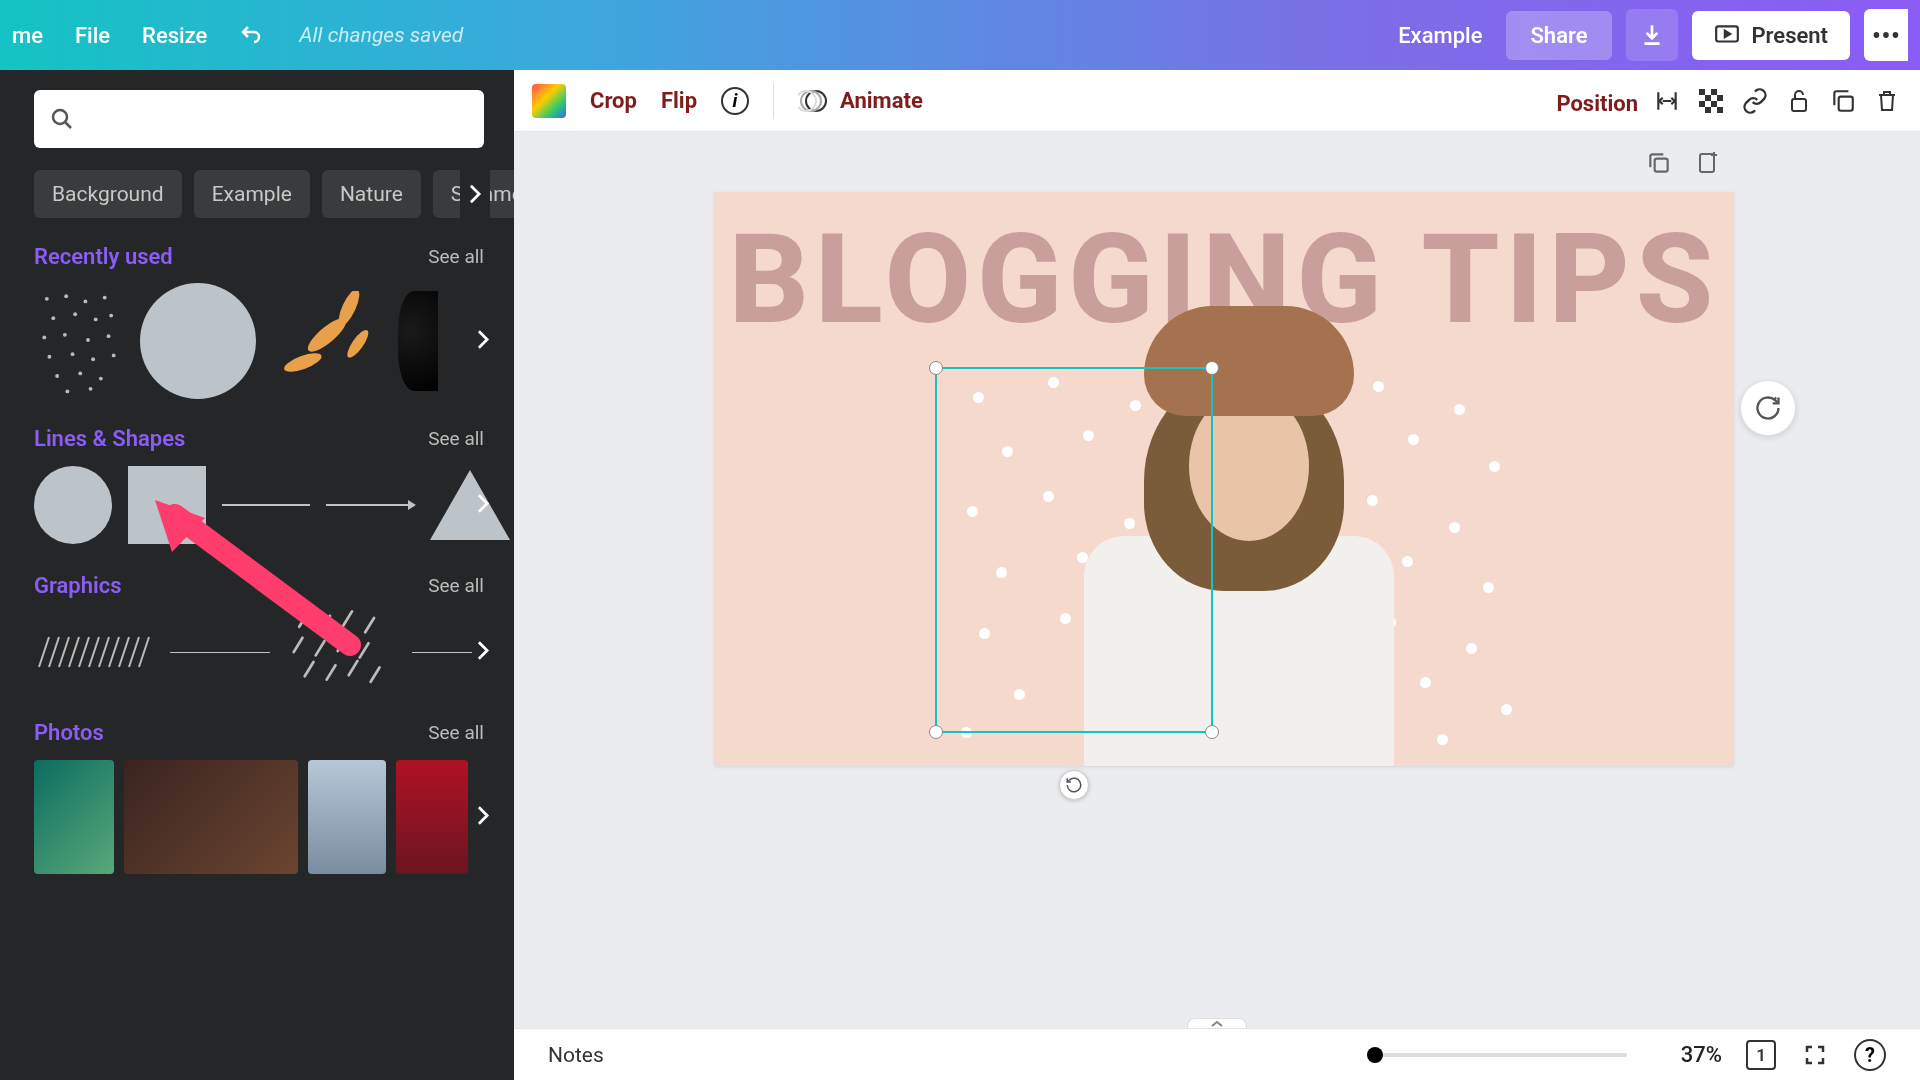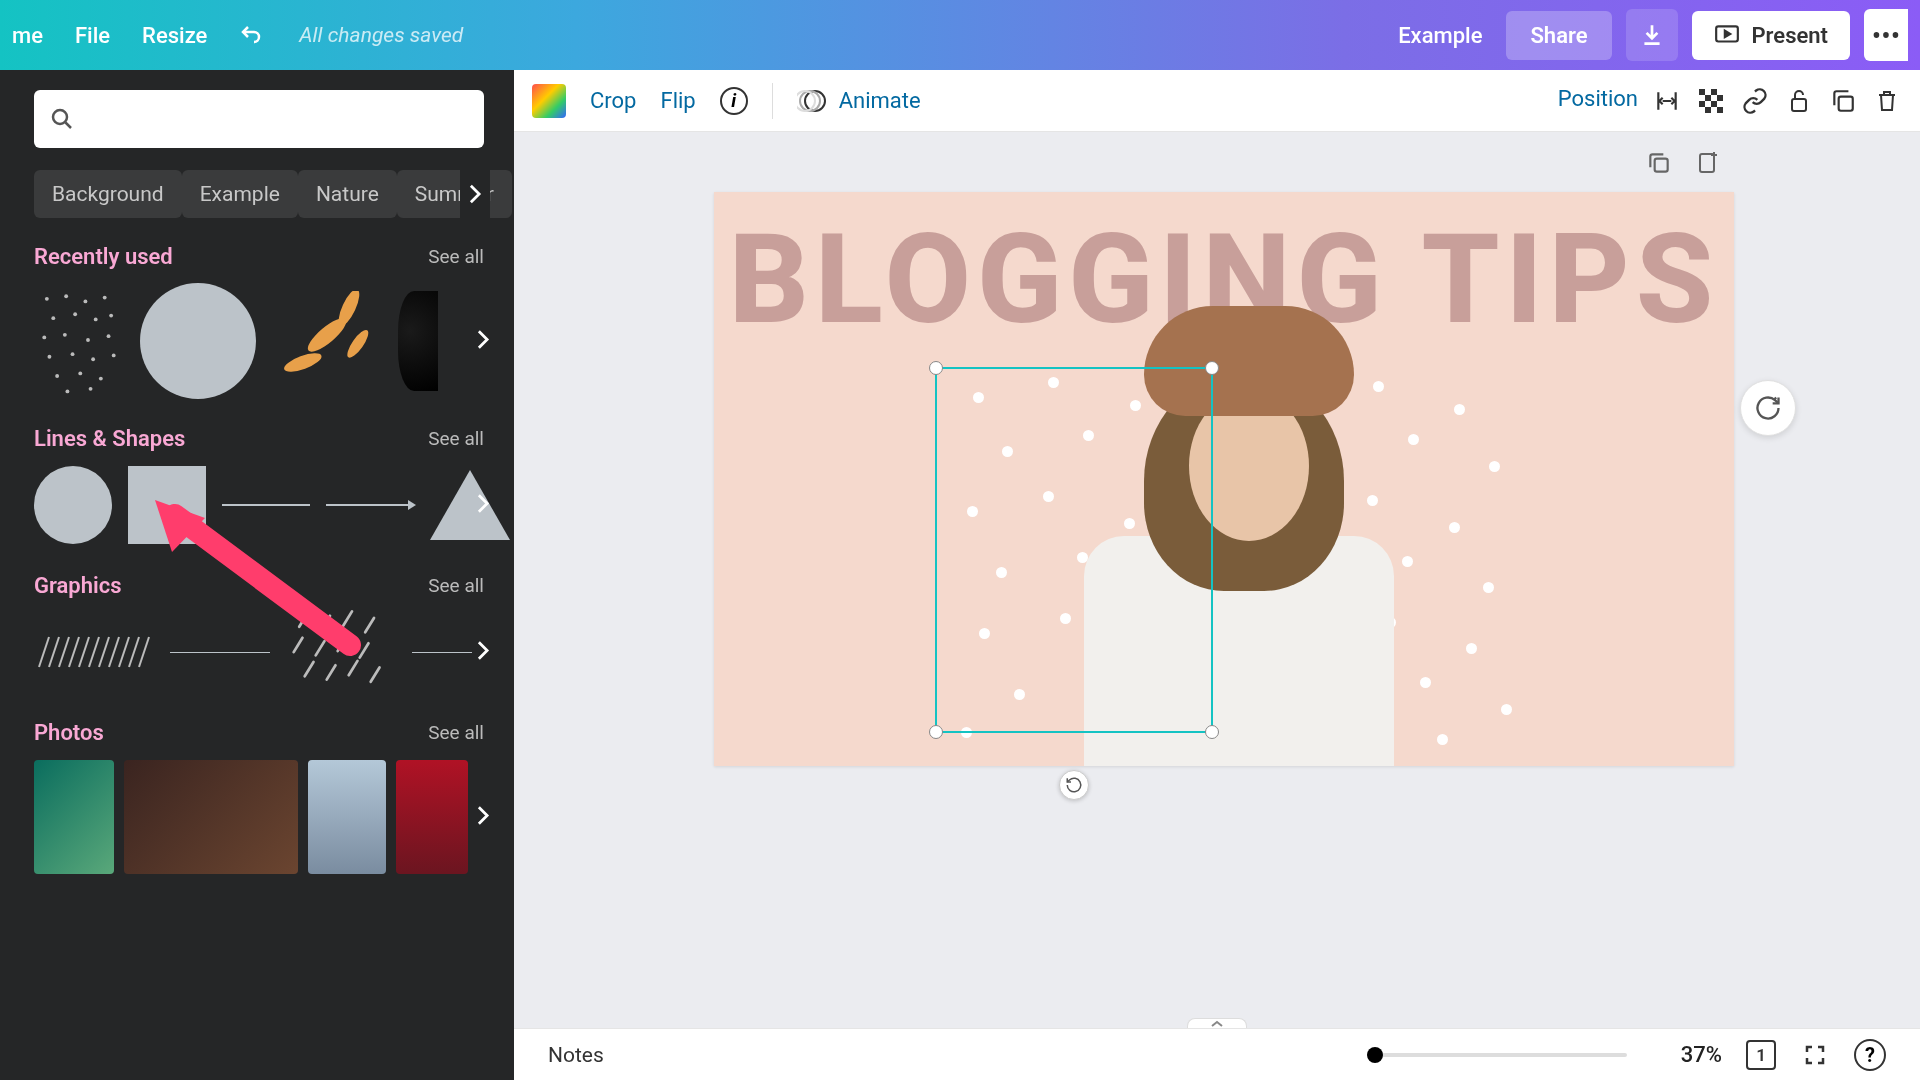--- a/index.html
+++ b/index.html
@@ -93,21 +93,21 @@
 }
 .search-input {
   border: none;
   outline: none;
   font-size: 22px;
   color: #333;
   width: 100%;
 }
 .search-input::placeholder { color: #999; }
 
-.chips { display: flex; margin-bottom: 26px; position: relative; }
+.chips { display: flex; gap: 12px; margin-bottom: 26px; position: relative; }
 .chip {
   background: #3a3b3c;
   border: none;
   color: #c8c8c8;
   border-radius: 6px;
   padding: 12px 18px;
   font-size: 21px;
   cursor: pointer;
   white-space: nowrap;
 }
@@ -126,21 +126,21 @@
   justify-content: center;
   cursor: pointer;
 }
 
 .section-head {
   display: flex;
   justify-content: space-between;
   align-items: center;
   margin-bottom: 14px;
 }
-.section-title { font-size: 22px; font-weight: 600; color: #f9a8d4; }
+.section-title { font-size: 22px; font-weight: 600; color: #8b5cf6; }
 .see-all { font-size: 19px; color: #bbb; cursor: pointer; }
 
 .row { display: flex; gap: 16px; align-items: center; position: relative; margin-bottom: 28px; height: 115px; }
 .row-short { height: 80px; }
 .row-photos { height: 115px; gap: 10px; }
 .row-arrow {
   position: absolute;
   right: -6px;
   top: 50%;
   transform: translateY(-50%);
@@ -192,25 +192,25 @@
   align-items: center;
   padding: 0 18px;
   gap: 24px;
 }
 .color-swatch {
   width: 34px; height: 34px;
   border-radius: 4px;
   background: linear-gradient(135deg, #ff4d4d, #ffcc00 40%, #33cc66 70%, #3366ff);
   cursor: pointer;
 }
-.toolbar-text { font-size: 22px; font-weight: 400; color: #0369a1; cursor: pointer; }
+.toolbar-text { font-size: 22px; font-weight: 700; color: #7f1d1d; cursor: pointer; }
 .toolbar-sep { width: 1px; height: 36px; background: #ddd; }
 .info-icon { width: 28px; height: 28px; border: 2.5px solid #333; border-radius: 50%; display: flex; align-items: center; justify-content: center; font-size: 19px; font-weight: 700; font-style: italic; cursor: pointer; }
 .animate-wrap { display: flex; align-items: center; gap: 12px; cursor: pointer; }
-.toolbar-right { margin-left: auto; display: flex; align-items: flex-start; gap: 14px; }
+.toolbar-right { margin-left: auto; display: flex; align-items: flex-end; gap: 14px; }
 .tb-icon { width: 30px; height: 30px; display: flex; align-items: center; justify-content: center; cursor: pointer; color: #333; }
 
 
 .viewport { flex: 1; background: #ebecf0; position: relative; overflow: hidden; }
 .page-controls { position: absolute; right: 200px; top: 18px; display: flex; gap: 24px; }
 .pc-btn { background: none; border: none; cursor: pointer; color: #555; }
 
 .canvas-page {
   position: absolute;
   left: 200px;

